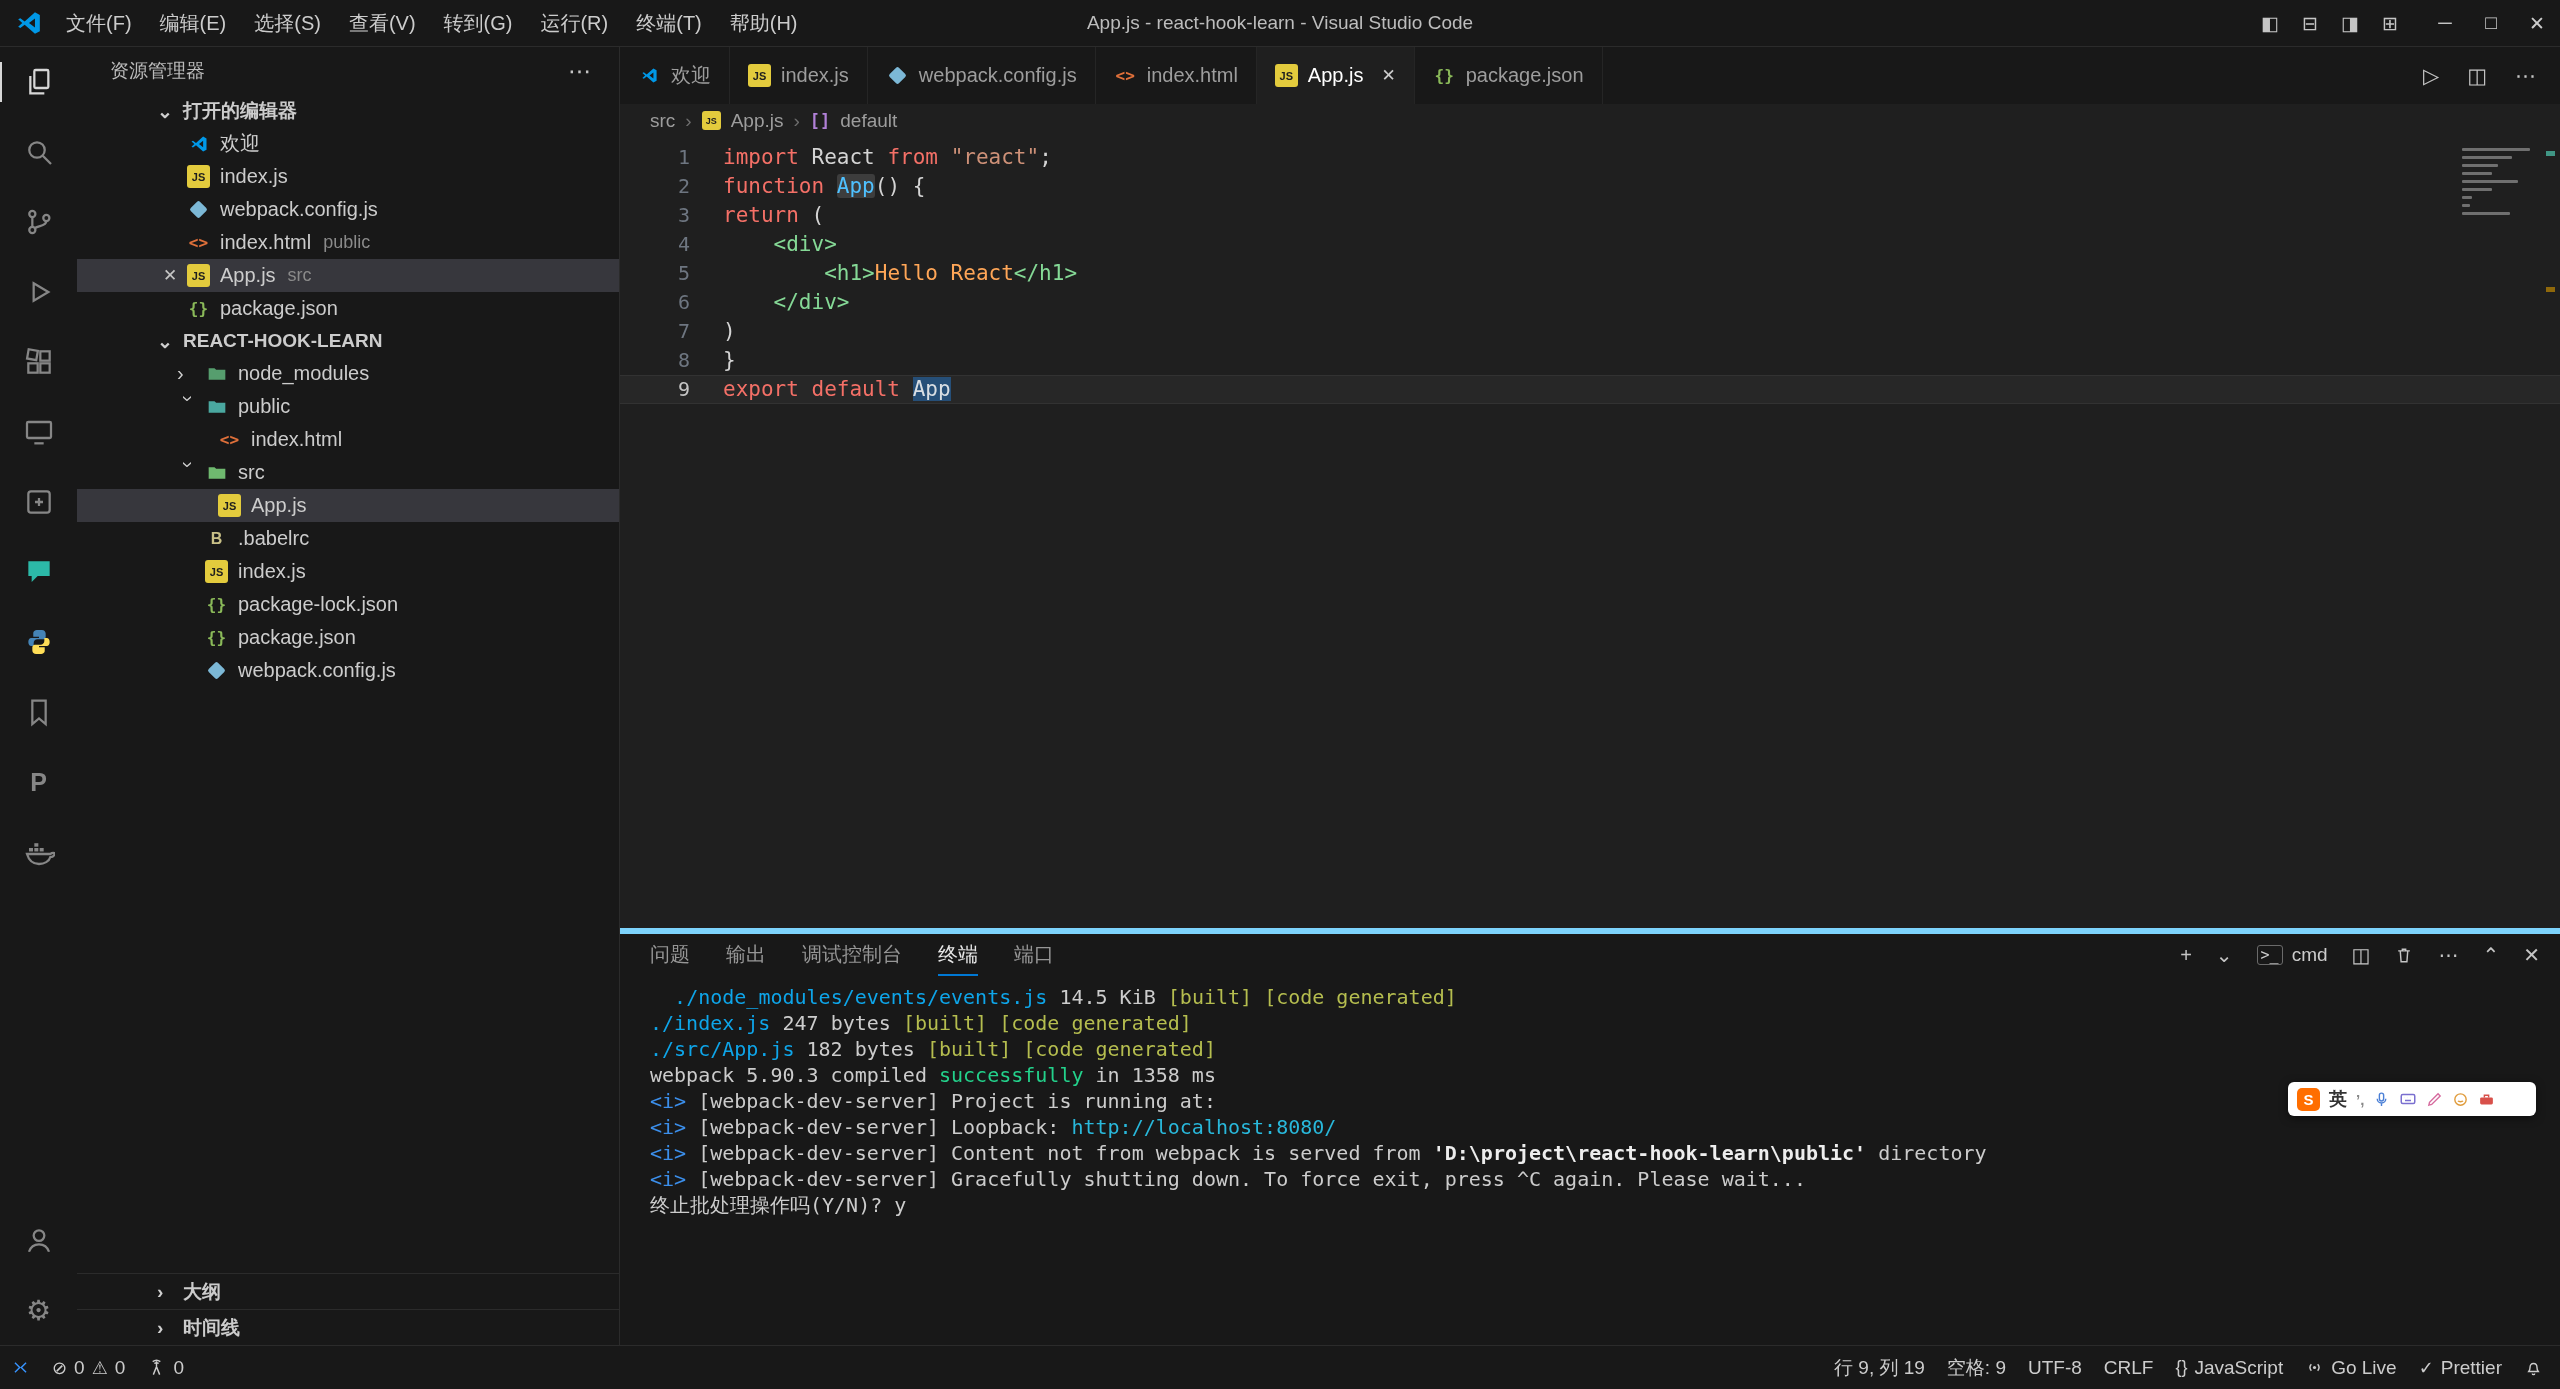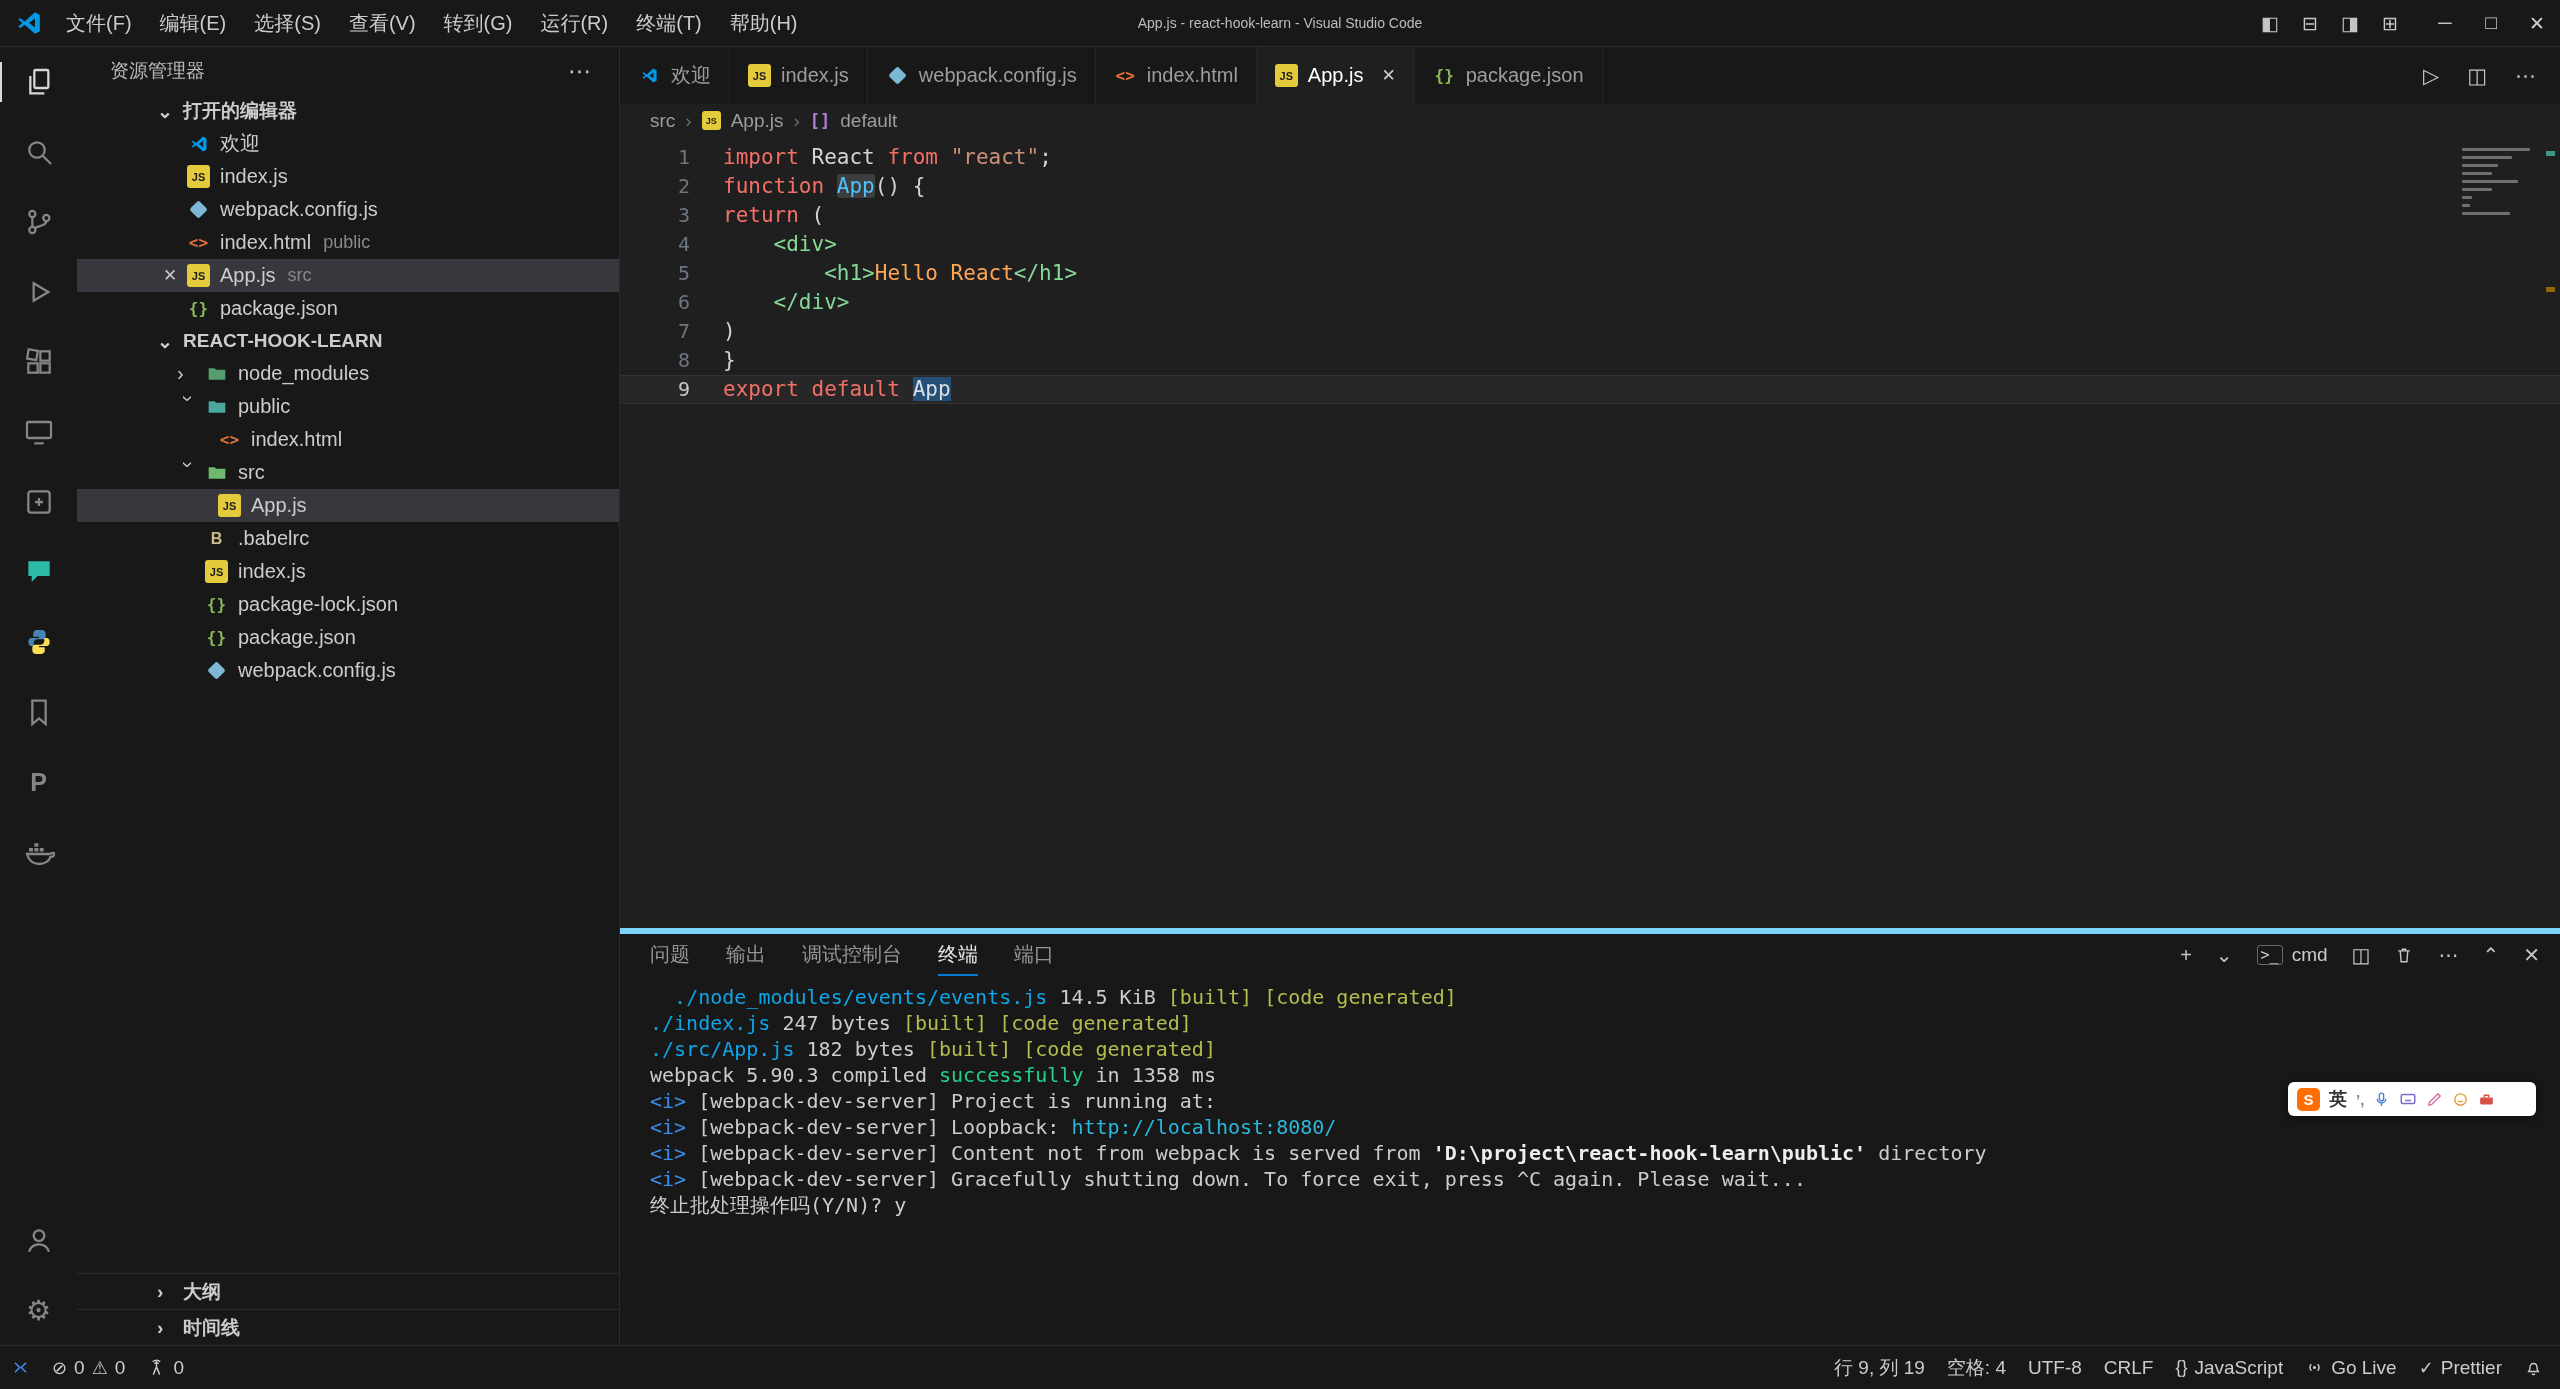--- a/index.html
+++ b/index.html
@@ -6,21 +6,21 @@
   html,body { width:2560px; height:1389px; overflow:hidden; }
   body { background:#1f1f1f; color:#cccccc; font-family:"Liberation Sans", sans-serif; }
   svg { display:block; }
   .window { display:flex; flex-direction:column; height:100%; }
 
   
   .titlebar { height:47px; background:#181818; border-bottom:1px solid #2b2b2b; display:flex; align-items:center; position:relative; flex:none; }
   .tb-logo { margin:0 10px 0 16px; }
   .menu { display:flex; height:100%; align-items:center; }
   .menu-item { padding:0 14px; font-size:20px; color:#cccccc; height:100%; display:flex; align-items:center; }
-  .tb-title { position:absolute; left:50%; top:50%; transform:translate(-50%,-50%); font-size:14px; color:#bdbdbd; white-space:nowrap; }
+  .tb-title { position:absolute; left:50%; top:50%; transform:translate(-50%,-50%); font-size:19px; color:#bdbdbd; white-space:nowrap; }
   .tb-right { margin-left:auto; display:flex; align-items:center; height:100%; }
   .layout-icons { display:flex; margin-right:12px; }
   .layout-icons span { width:40px; text-align:center; font-size:19px; color:#c5c5c5; }
   .winbtn { width:46px; height:100%; display:flex; align-items:center; justify-content:center; font-size:19px; color:#cccccc; }
 
   
   .main { flex:1; display:flex; min-height:0; }
 
   
   .activitybar { width:77px; background:#181818; display:flex; flex-direction:column; align-items:center; flex:none; }
@@ -508,21 +508,21 @@
       </span>
       <span class="sb-item">
         <svg viewBox="0 0 24 24">
             <path d="M12 4v6M8 21l4-10 4 10M9.3 7a4.5 4.5 0 0 1 5.4 0M7.2 4.6a8 8 0 0 1 9.6 0"></path>
           </svg>
         <span>0</span>
       </span>
     </div>
     <div class="sb-right">
       <span class="sb-item">行 9, 列 19</span>
-      <span class="sb-item">空格: 4</span>
+      <span class="sb-item">空格: 9</span>
       <span class="sb-item">UTF-8</span>
       <span class="sb-item">CRLF</span>
       <span class="sb-item">
         <span class="sb-glyph">{}</span>
         <span>JavaScript</span>
       </span>
       <span class="sb-item">
         <svg viewBox="0 0 24 24">
             <circle cx="12" cy="12" r="2" fill="currentColor" stroke="none"></circle>
             <path d="M8 8a6 6 0 0 0 0 8M16 8a6 6 0 0 1 0 8"></path>

